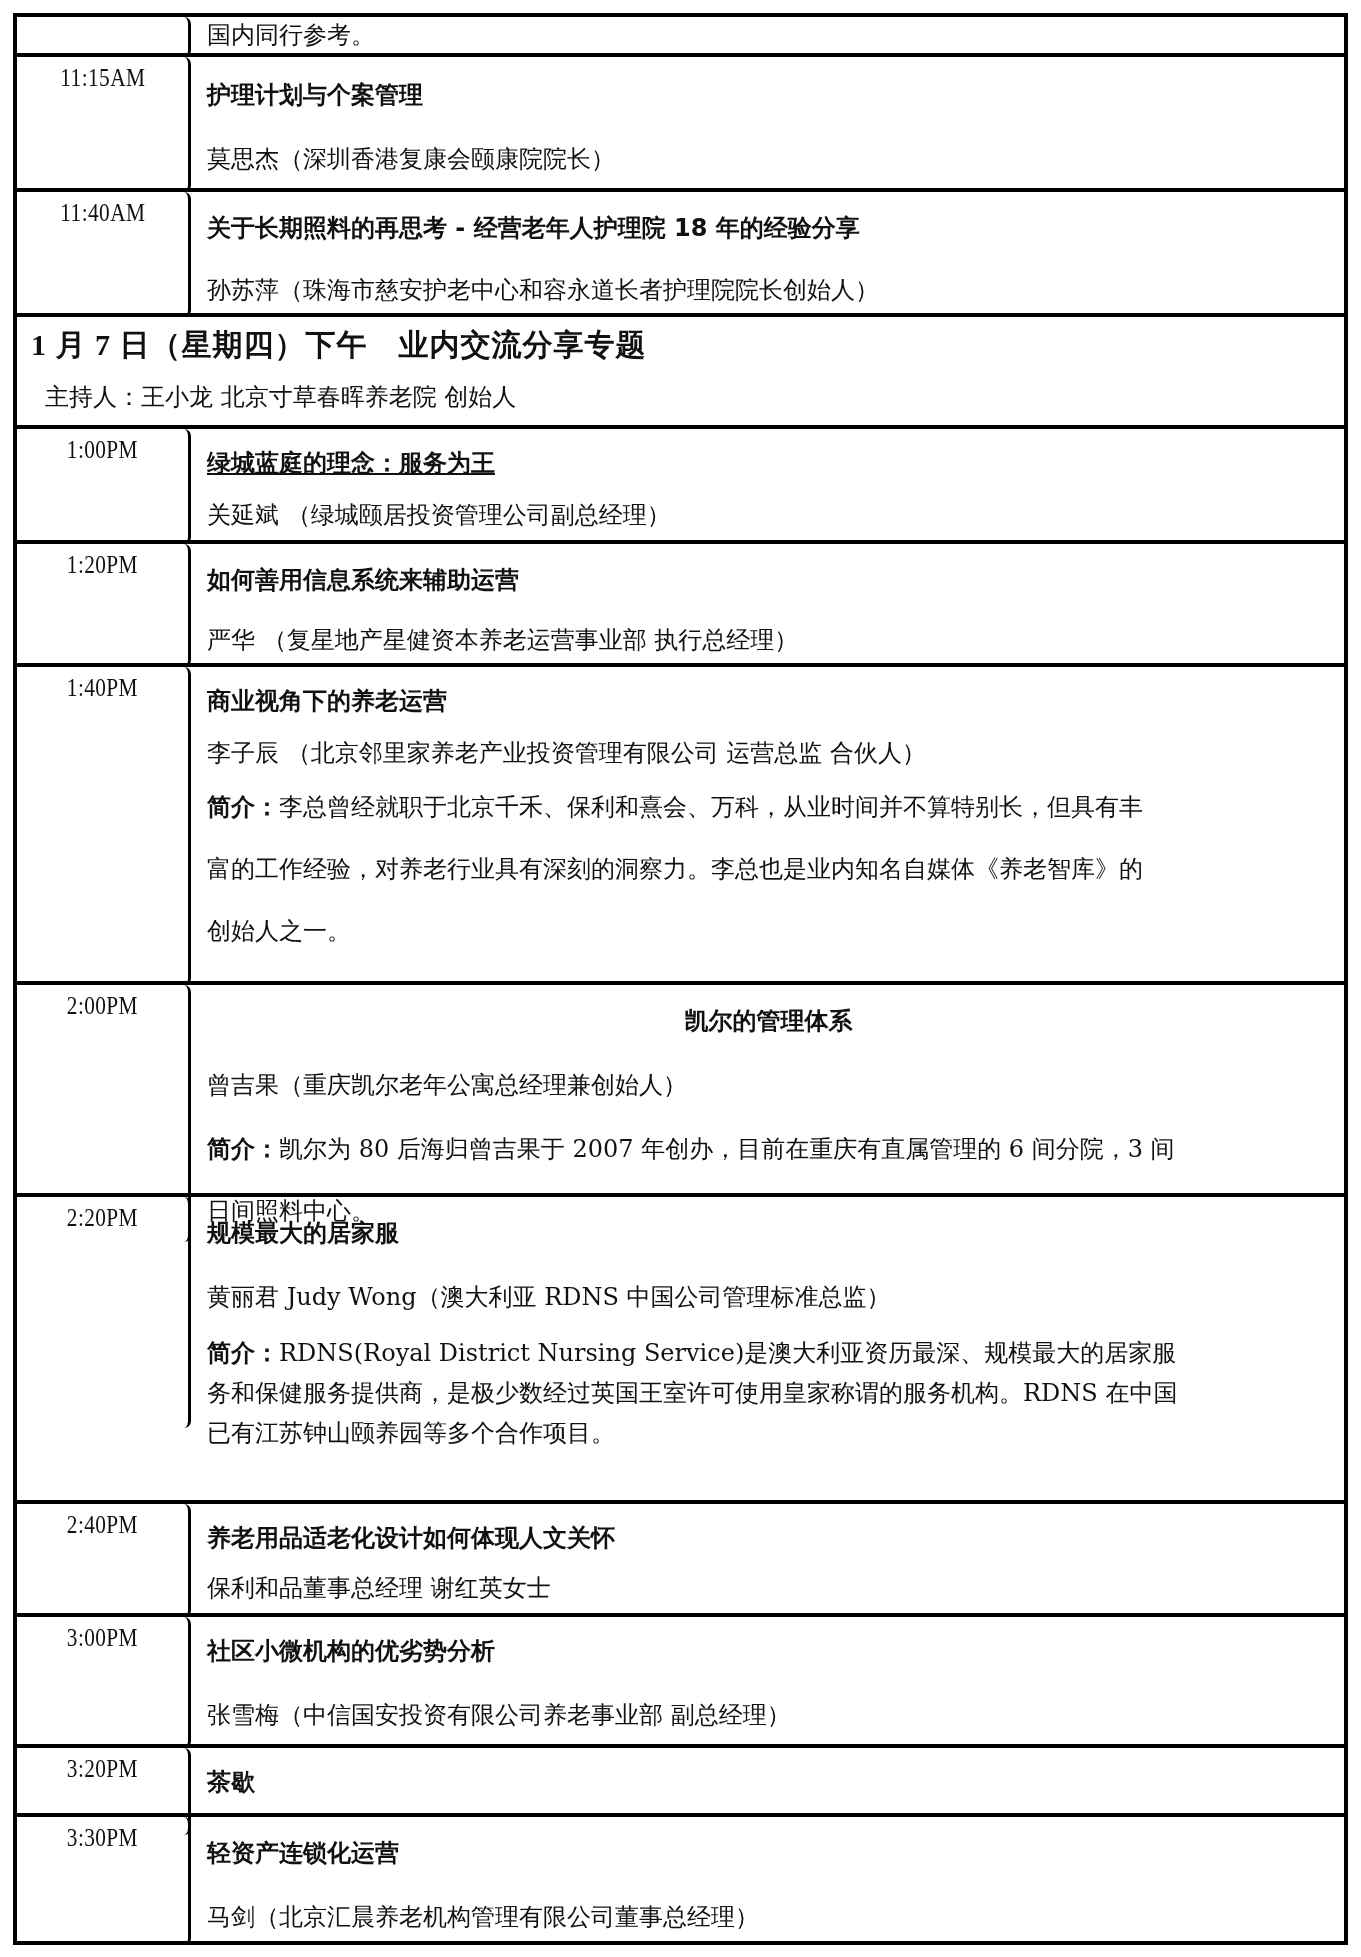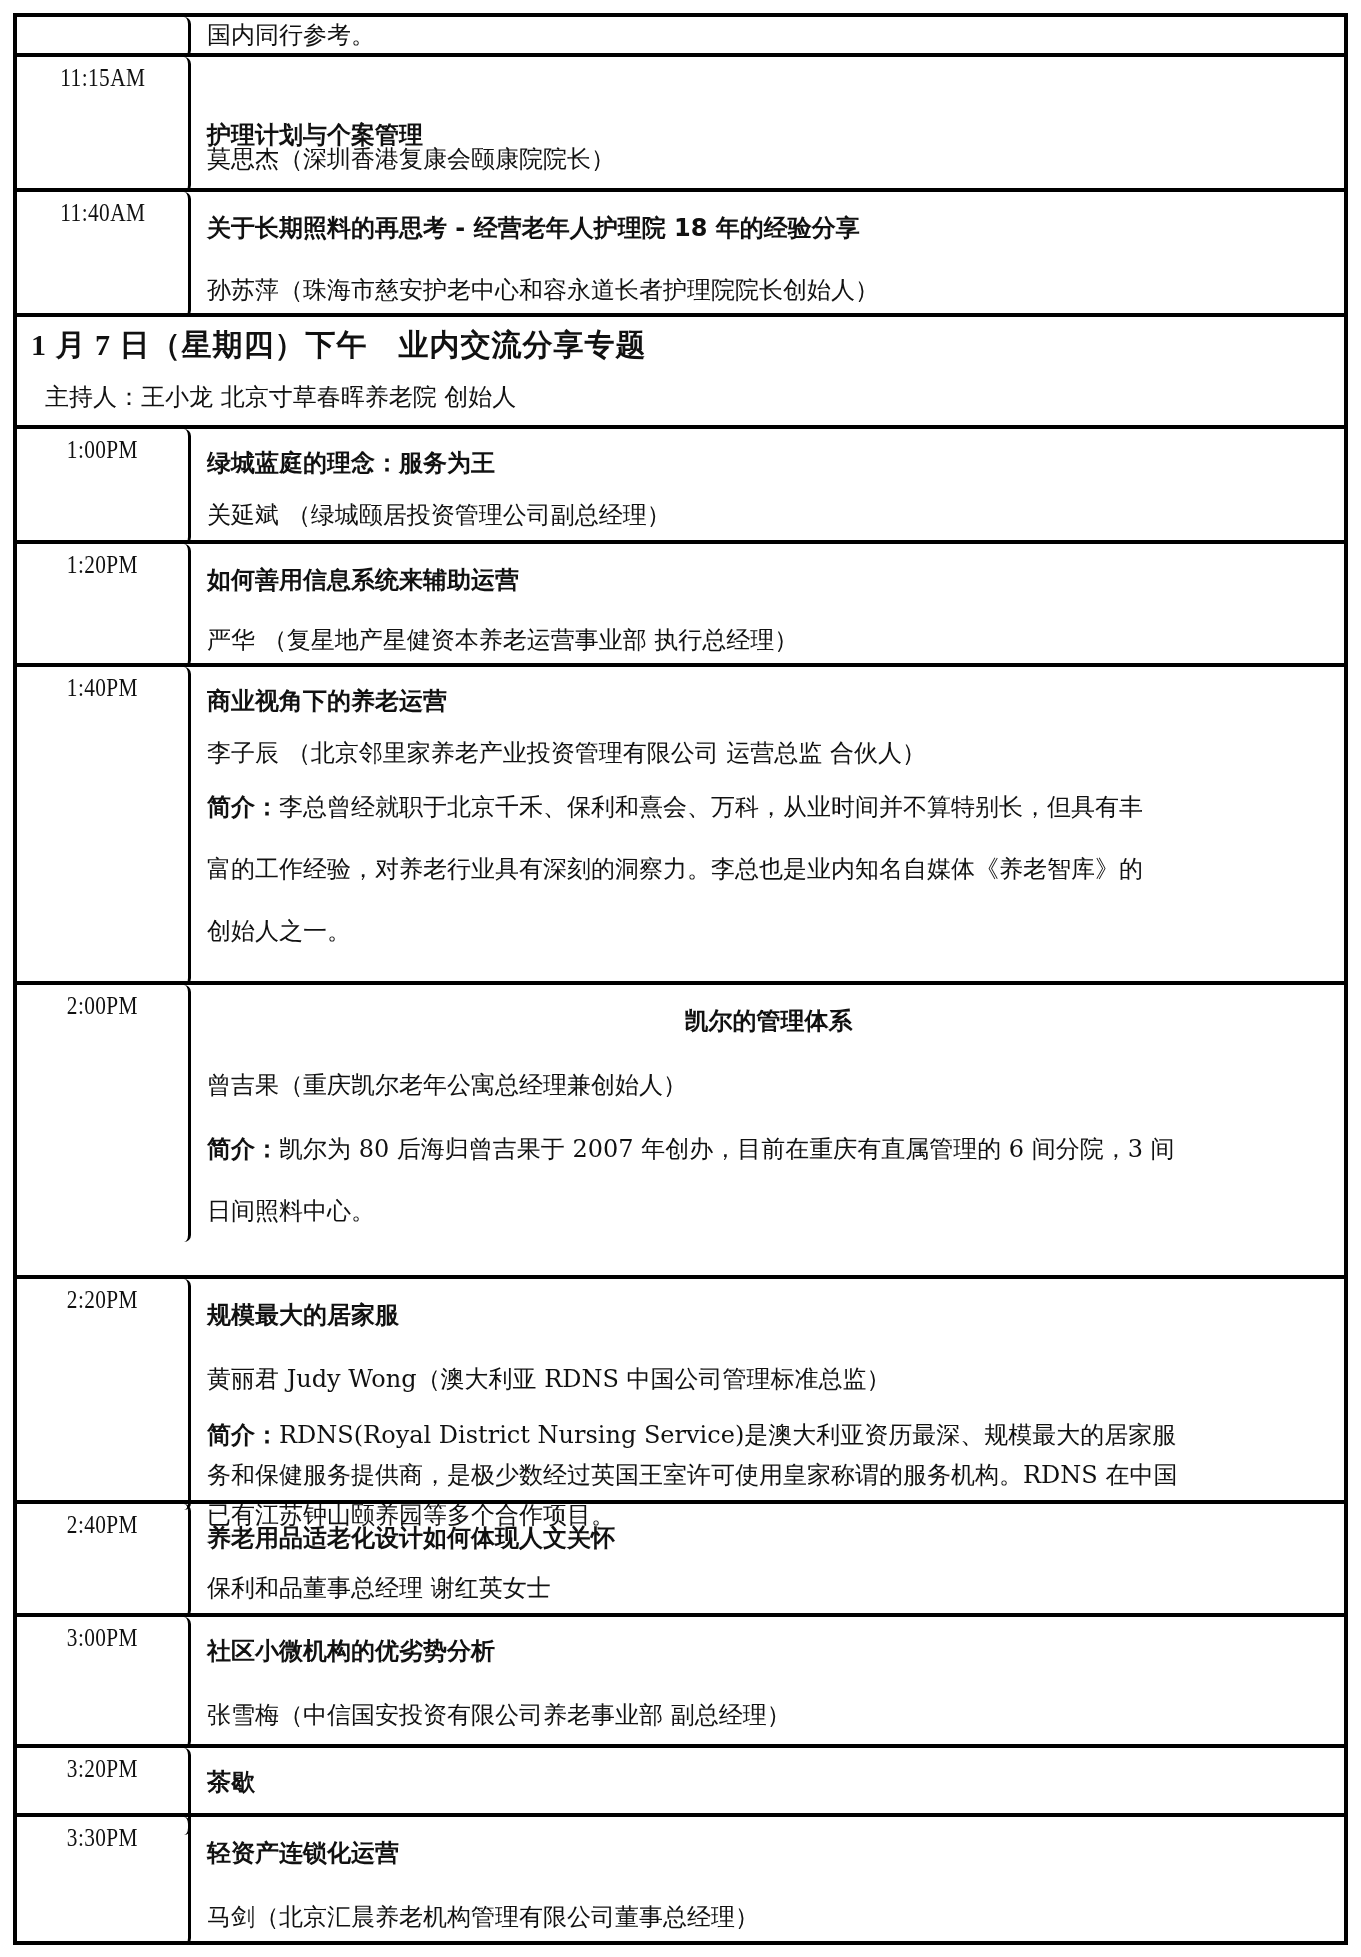--- a/index.html
+++ b/index.html
@@ -30,42 +30,42 @@
   <div class="row first" style="top:0; height:40px;">
     <div class="time"></div>
     <div class="content">
       <div class="line speaker" style="top:2px;">国内同行参考。</div>
     </div>
   </div>
 
   <div class="row" style="top:36px; height:139px;">
     <div class="time"><span>11:15AM</span></div>
     <div class="content">
-      <div class="line title" style="top:22px;margin-top:40px;">护理计划与个案管理</div>
+      <div class="line title" style="top:22px;">护理计划与个案管理</div>
       <div class="line speaker" style="top:86px;">莫思杰（深圳香港复康会颐康院院长）</div>
     </div>
   </div>
 
   <div class="row" style="top:171px; height:129px;">
     <div class="time"><span>11:40AM</span></div>
     <div class="content">
       <div class="line title" style="top:20px;">关于长期照料的再思考 - 经营老年人护理院 18 年的经验分享</div>
       <div class="line speaker" style="top:82px;">孙苏萍（珠海市慈安护老中心和容永道长者护理院院长创始人）</div>
     </div>
   </div>
 
   <div class="row" style="top:296px; height:116px;">
     <div class="section-title">1 月 7 日（星期四）下午　业内交流分享专题</div>
     <div class="host">主持人：王小龙 北京寸草春晖养老院 创始人</div>
   </div>
 
   <div class="row" style="top:408px; height:119px;">
     <div class="time"><span>1:00PM</span></div>
     <div class="content">
-      <div class="line title" style="top:18px;">绿城蓝庭的理念：服务为王</div>
+      <div class="line title" style="top:18px;text-decoration:underline;">绿城蓝庭的理念：服务为王</div>
       <div class="line speaker" style="top:70px;">关延斌 （绿城颐居投资管理公司副总经理）</div>
     </div>
   </div>
 
   <div class="row" style="top:523px; height:127px;">
     <div class="time"><span>1:20PM</span></div>
     <div class="content">
       <div class="line title" style="top:20px;">如何善用信息系统来辅助运营</div>
       <div class="line speaker" style="top:80px;">严华 （复星地产星健资本养老运营事业部 执行总经理）</div>
     </div>
@@ -85,21 +85,21 @@
   <div class="row" style="top:964px; height:261px;">
     <div class="time"><span>2:00PM</span></div>
     <div class="content">
       <div class="line title" style="top:20px;text-align:center;">凯尔的管理体系</div>
       <div class="line speaker" style="top:84px;">曾吉果（重庆凯尔老年公寓总经理兼创始人）</div>
       <div class="line" style="top:148px;"><b class="title">简介：</b><span>凯尔为 80 后海归曾吉果于 2007 年创办，目前在重庆有直属管理的 6 间分院，3 间</span></div>
       <div class="line" style="top:210px;">日间照料中心。</div>
     </div>
   </div>
 
-  <div class="row" style="top:1258px; height:235px;">
+  <div class="row" style="top:1176px; height:235px;">
     <div class="time"><span>2:20PM</span></div>
     <div class="content">
       <div class="line title" style="top:20px;">规模最大的居家服</div>
       <div class="line speaker" style="top:84px;">黄丽君 Judy Wong（澳大利亚 RDNS 中国公司管理标准总监）</div>
       <div class="line" style="top:140px;"><b class="title">简介：</b><span>RDNS(Royal District Nursing Service)是澳大利亚资历最深、规模最大的居家服</span></div>
       <div class="line" style="top:180px;">务和保健服务提供商，是极少数经过英国王室许可使用皇家称谓的服务机构。RDNS 在中国</div>
       <div class="line" style="top:220px;">已有江苏钟山颐养园等多个合作项目。</div>
     </div>
   </div>
 

